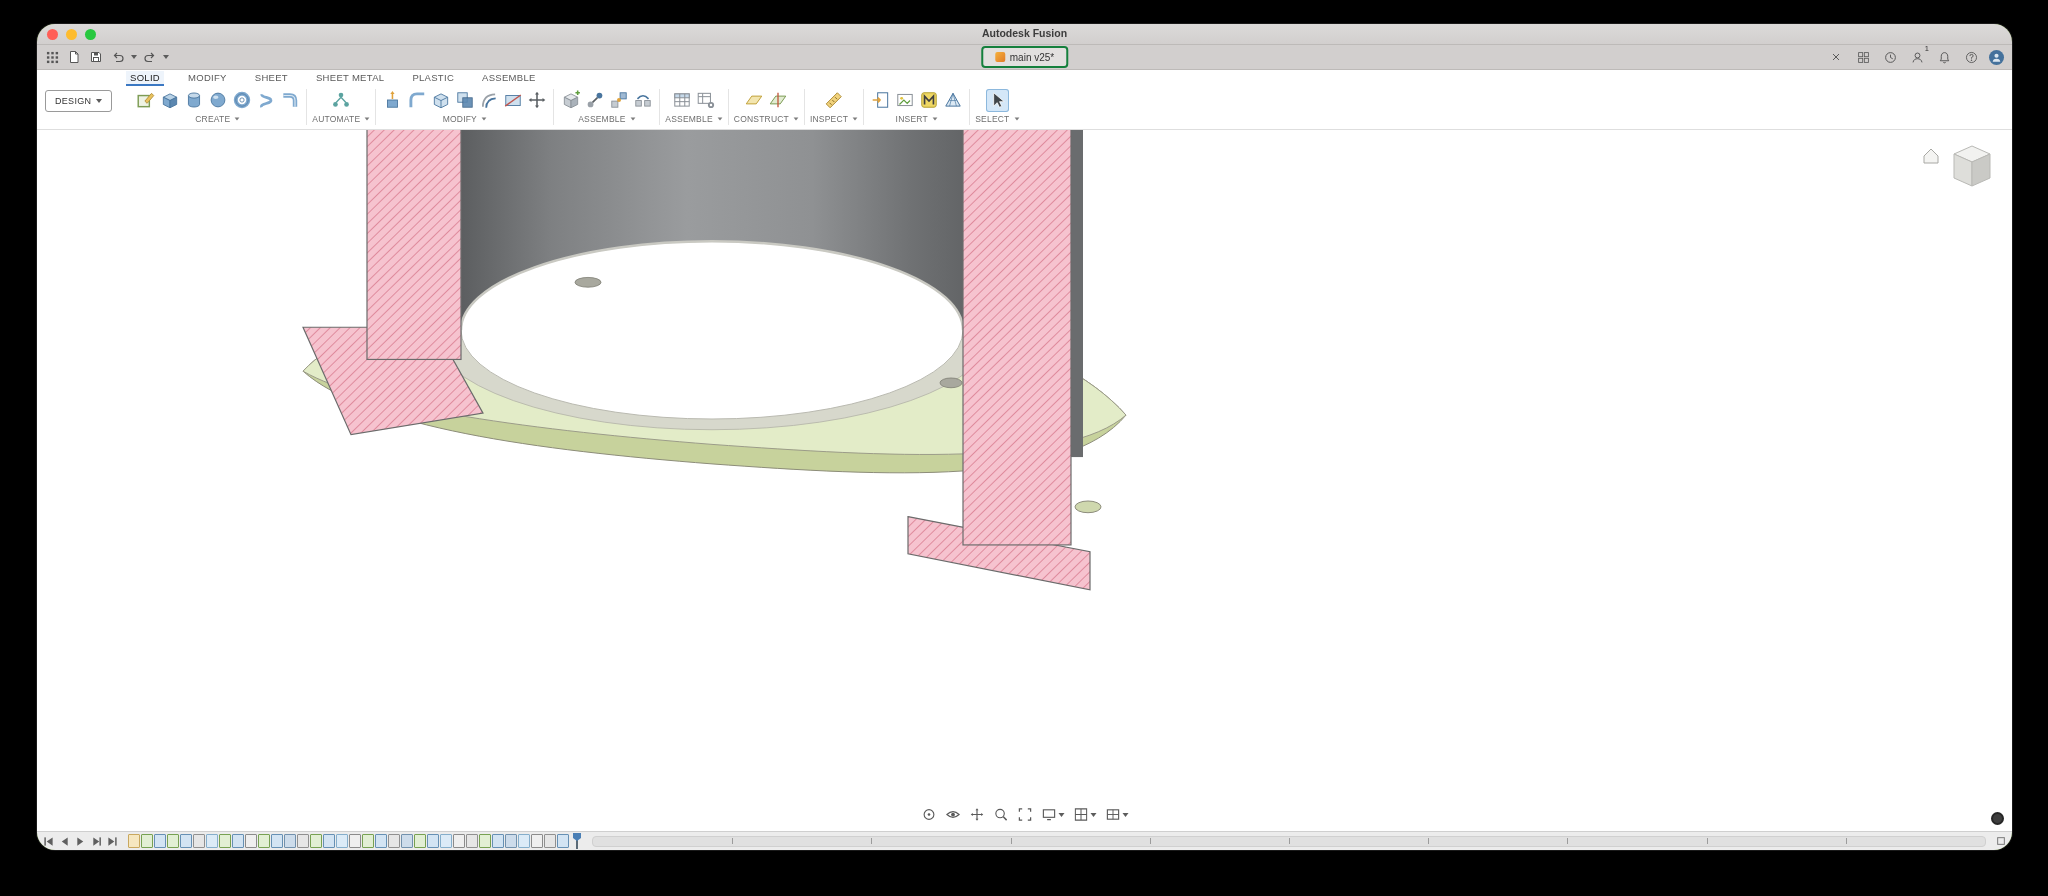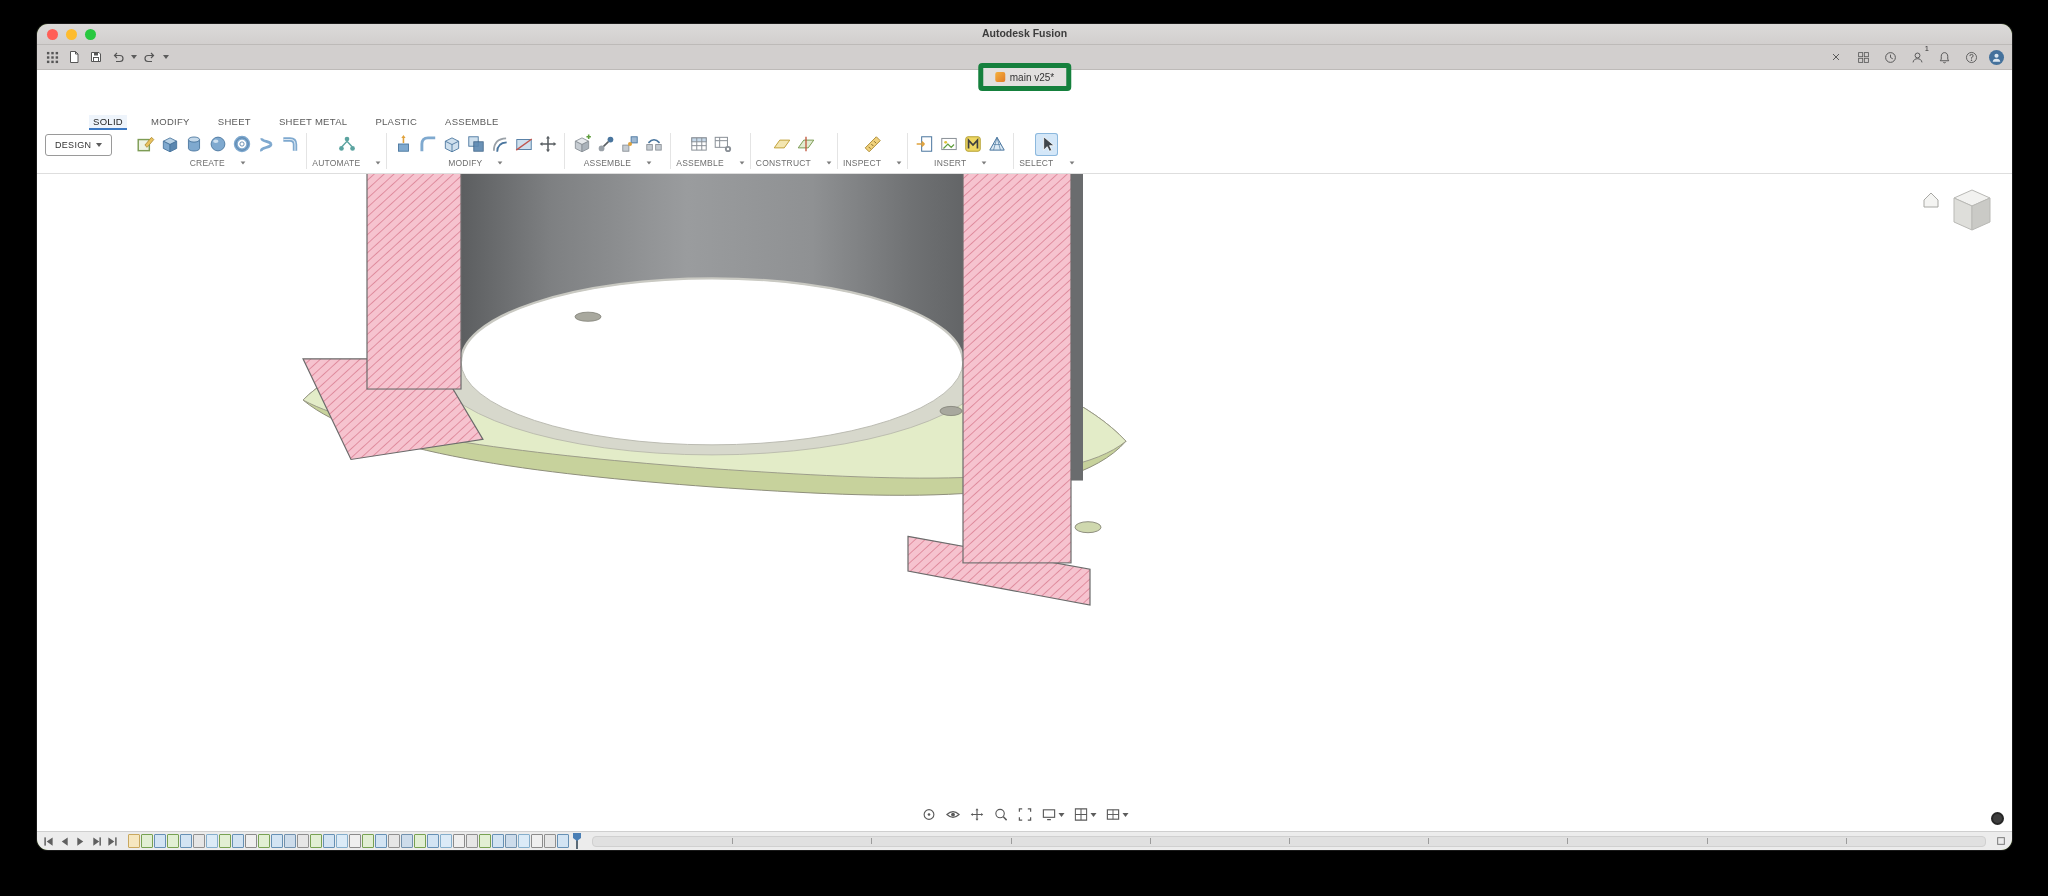--- a/index.html
+++ b/index.html
@@ -1,63 +1,63 @@
 <!DOCTYPE html>
 <html><head>
 <meta charset="utf-8">
 <style>
   html,body{margin:0;padding:0;background:#000;}
   .stage{position:relative;width:2048px;height:896px;background:#000;overflow:hidden;
          font-family:"Liberation Sans","DejaVu Sans",sans-serif;-webkit-font-smoothing:antialiased;}
   .window{position:absolute;left:37px;top:24px;width:1975px;height:826px;background:#4d7c0f;
-          border-radius:11px;overflow:hidden;display:flex;flex-direction:column;
+          border-radius:18px;overflow:hidden;display:flex;flex-direction:column;
           box-shadow:0 0 0 1px #1a1a1a;}
   
   .titlebar{height:20px;background:linear-gradient(#dcdad9,#d2cfce);position:relative;flex:none;
             border-bottom:1px solid #bdbab8;}
   .traffic{position:absolute;left:10px;top:4.5px;display:flex;gap:8px;}
   .tl-btn{width:11px;height:11px;border-radius:50%;border:none;padding:0;}
   .tl-red{background:#ff5f57;}.tl-yellow{background:#febc2e;}.tl-green{background:#28c840;}
   .win-title{position:absolute;left:0;right:0;top:3px;text-align:center;font-size:10.5px;
              font-weight:bold;color:#3c3c3c;}
   
   .docbar{height:24px;background:#d2cfce;flex:none;display:flex;align-items:center;position:relative;
           border-bottom:1px solid #bdbab8;}
   .db-left{display:flex;align-items:center;gap:4px;padding-left:6px;}
   .db-ic{width:18px;height:18px;display:flex;align-items:center;justify-content:center;border:none;
          background:transparent;padding:0;}
   .caret{width:0;height:0;border-left:3px solid transparent;border-right:3px solid transparent;
          border-top:4px solid #5c5c5c;display:inline-block;}
-  .doctab{position:absolute;left:50%;transform:translateX(-50%);top:18px;height:18px;display:flex;
-          align-items:center;gap:5px;background:#e2e0df;border:5px solid #15803d;border-radius:4px;
+  .doctab{position:absolute;left:50%;transform:translateX(-50%);top:1px;height:18px;display:flex;
+          align-items:center;gap:5px;background:#e2e0df;border:2px solid #15803d;border-radius:4px;
           padding:0 12px;}
   .doctab-icon{width:10px;height:10px;border-radius:2px;
           background:linear-gradient(135deg,#f6b13c,#e07b28);flex:none;}
   .doctab-label{font-size:10px;color:#333;white-space:nowrap;}
   .db-right{position:absolute;right:8px;top:0;height:24px;display:flex;align-items:center;gap:9px;}
   .badge{position:absolute;right:-4px;top:-3px;background:#d2cfce;font-size:7.5px;color:#333;
          line-height:8px;padding:0 1px;}
   .avatar{width:15px;height:15px;border-radius:50%;background:#44719c;display:flex;align-items:center;
           justify-content:center;border:none;padding:0;}
   
   .toolbar{flex:none;background:#fff;border-bottom:1px solid #dedede;}
-  .tabs-row{height:16px;display:flex;gap:20px;padding-left:52px;align-items:flex-end;margin-top:44px;}
+  .tabs-row{height:16px;display:flex;gap:20px;padding-left:89px;align-items:flex-end;}
   .rtab{font-size:9.5px;color:#5a5a5a;letter-spacing:.3px;border:none;background:transparent;
         padding:1px 4px 3px 4px;cursor:default;}
   .rtab.active{color:#222;background:#eef4fb;border-bottom:2px solid #3b78c3;padding-bottom:1px;}
   .tools-row{display:flex;align-items:flex-start;padding:1px 0 2px 8px;height:40px;}
   .design-btn{margin-top:3px;height:22px;border:1px solid #9a9a9a;border-radius:3px;background:#fff;
         font-size:9px;color:#333;letter-spacing:.3px;display:flex;align-items:center;gap:5px;
         padding:0 9px;margin-right:22px;}
   .group{display:flex;flex-direction:column;align-items:center;}
   .gi{display:flex;align-items:center;height:26px;gap:1px;}
   .ti{width:23px;height:23px;display:flex;align-items:center;justify-content:center;border:none;
       background:transparent;border-radius:3px;padding:0;}
   .ti.active-tool{background:#d4e7f8;box-shadow:0 0 0 1px #8cb8dd inset;}
-  .glabel{font-size:8.5px;color:#6e6e6e;letter-spacing:.2px;display:flex;align-items:center;gap:15px;
+  .glabel{font-size:8.5px;color:#6e6e6e;letter-spacing:.2px;display:flex;align-items:center;gap:4px;
       height:11px;}
   .glabel .caret{border-top-color:#7c7c7c;transform:scale(.8);}
   .sep{width:1px;height:36px;background:#e4e4e4;margin:2px 5px 0 5px;flex:none;}
   
   .canvas{flex:1;position:relative;background:#fff;overflow:hidden;}
   .model-svg{position:absolute;left:0;top:0;width:100%;height:100%;}
   .viewcube{position:absolute;right:16px;top:10px;width:76px;height:52px;}
   .navbar{position:absolute;left:50%;bottom:8px;transform:translateX(-50%);display:flex;
           align-items:center;gap:7px;}
   .nav-btn{display:flex;align-items:center;gap:2px;border:none;background:transparent;padding:1px;}

